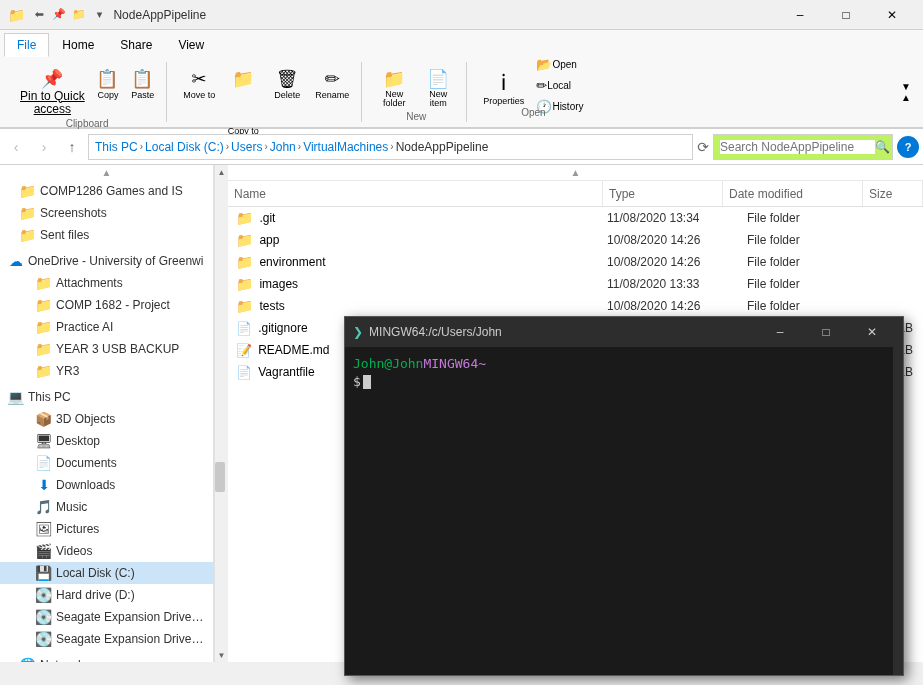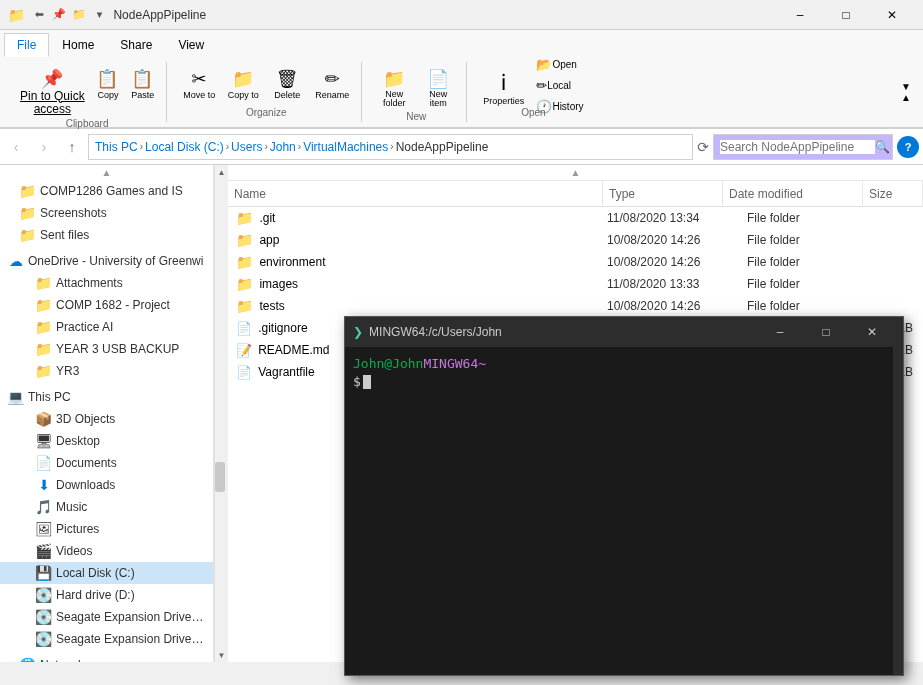--- a/index.html
+++ b/index.html
@@ -34,21 +34,21 @@
     .nav-btn.disabled { color: #bbb; cursor: default; }
     .breadcrumb {
       flex: 1; height: 26px; border: 1px solid #d0d0d0; display: flex; align-items: center;
       padding: 0 6px; font-size: 12px; background: white; cursor: pointer; gap: 0;
     }
     .bc-item { color: #0078d7; cursor: pointer; white-space: nowrap; }
     .bc-arrow { color: #666; margin: 0 2px; font-size: 10px; }
     .bc-current { color: #333; }
     .search-box {
       width: 180px; height: 26px; border: 1px solid #d0d0d0; display: flex; align-items: center;
-      padding: 0 6px; background: #c4b5fd;
+      padding: 0 6px; background: #bef264;
     }
     .search-box input { border: none; outline: none; font-size: 12px; flex: 1; color: #aaa; }
     .search-icon { color: #666; font-size: 12px; }
     .refresh-btn { color: #666; cursor: pointer; font-size: 14px; }
     .help-btn { width: 22px; height: 22px; border-radius: 50%; background: #0078d7; color: white; display: flex; align-items: center; justify-content: center; font-size: 11px; font-weight: bold; cursor: pointer; }
 
     
     .sidebar {
       width: 228px; background: white; border-right: 1px solid #e0e0e0;
       overflow-y: auto; overflow-x: hidden; flex-shrink: 0;
@@ -171,21 +171,21 @@
         <div style="font-size:10px;text-align:center;color:#666;">Clipboard</div>
       </div>
       <div style="display:flex;flex-direction:column;padding:4px 8px;border-right:1px solid #d0d0d0;height:60px;justify-content:space-between;min-width:120px;">
         <div style="display:flex;gap:4px;">
           <div class="ribbon-btn">
             <div style="font-size:18px;">✂</div>
             <div style="font-size:9px;">Move to</div>
           </div>
           <div class="ribbon-btn">
             <div style="font-size:18px;">📁</div>
-            <div style="font-size:9px;">Copy to</div>
+            <div style="font-size:9px;margin-top:36px;">Copy to</div>
           </div>
           <div class="ribbon-btn">
             <div style="font-size:18px;">🗑</div>
             <div style="font-size:9px;">Delete</div>
           </div>
           <div class="ribbon-btn">
             <div style="font-size:18px;">✏</div>
             <div style="font-size:9px;">Rename</div>
           </div>
         </div>

